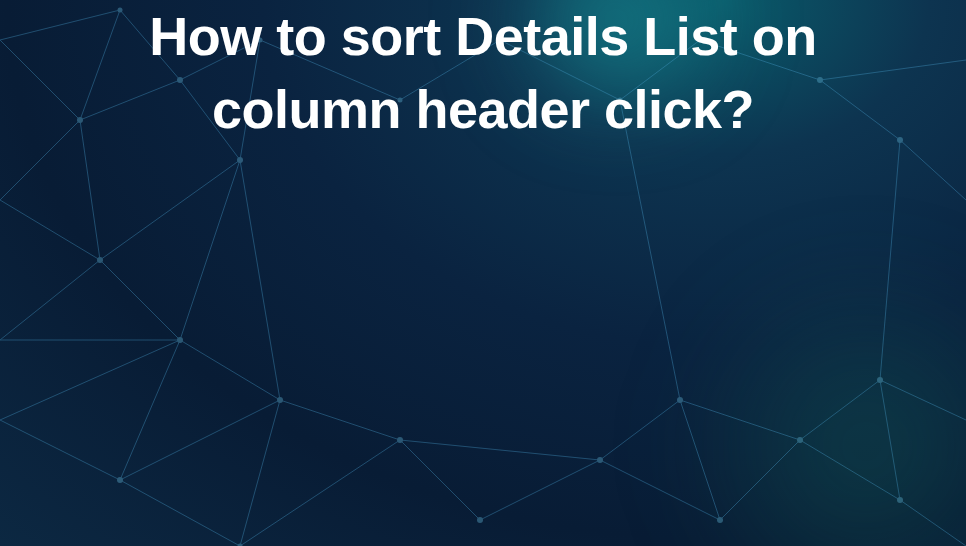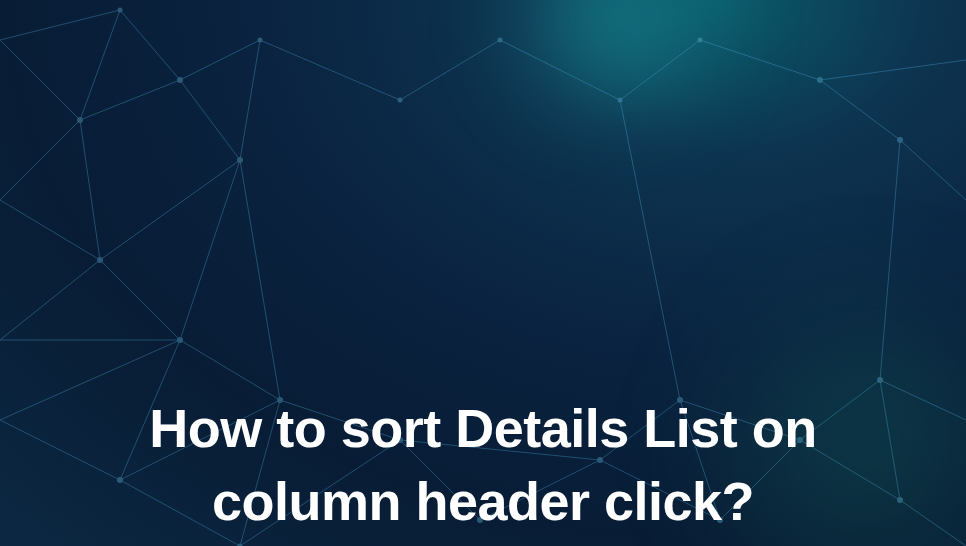--- a/index.html
+++ b/index.html
@@ -24,23 +24,23 @@
       opacity: 0.35;
       pointer-events: none;
     }
     .title-container {
       position: absolute;
       top: 0;
       left: 0;
       width: 100%;
       height: 100%;
       display: flex;
-      align-items: flex-end;
+      align-items: flex-start;
       justify-content: center;
-      padding: 8px 60px;
+      padding: 0 60px;
     }
     .title-text {
       color: #ffffff;
       font-size: 54px;
       font-weight: 800;
       line-height: 1.35;
       text-align: center;
       letter-spacing: -0.5px;
     }
     .glow {

